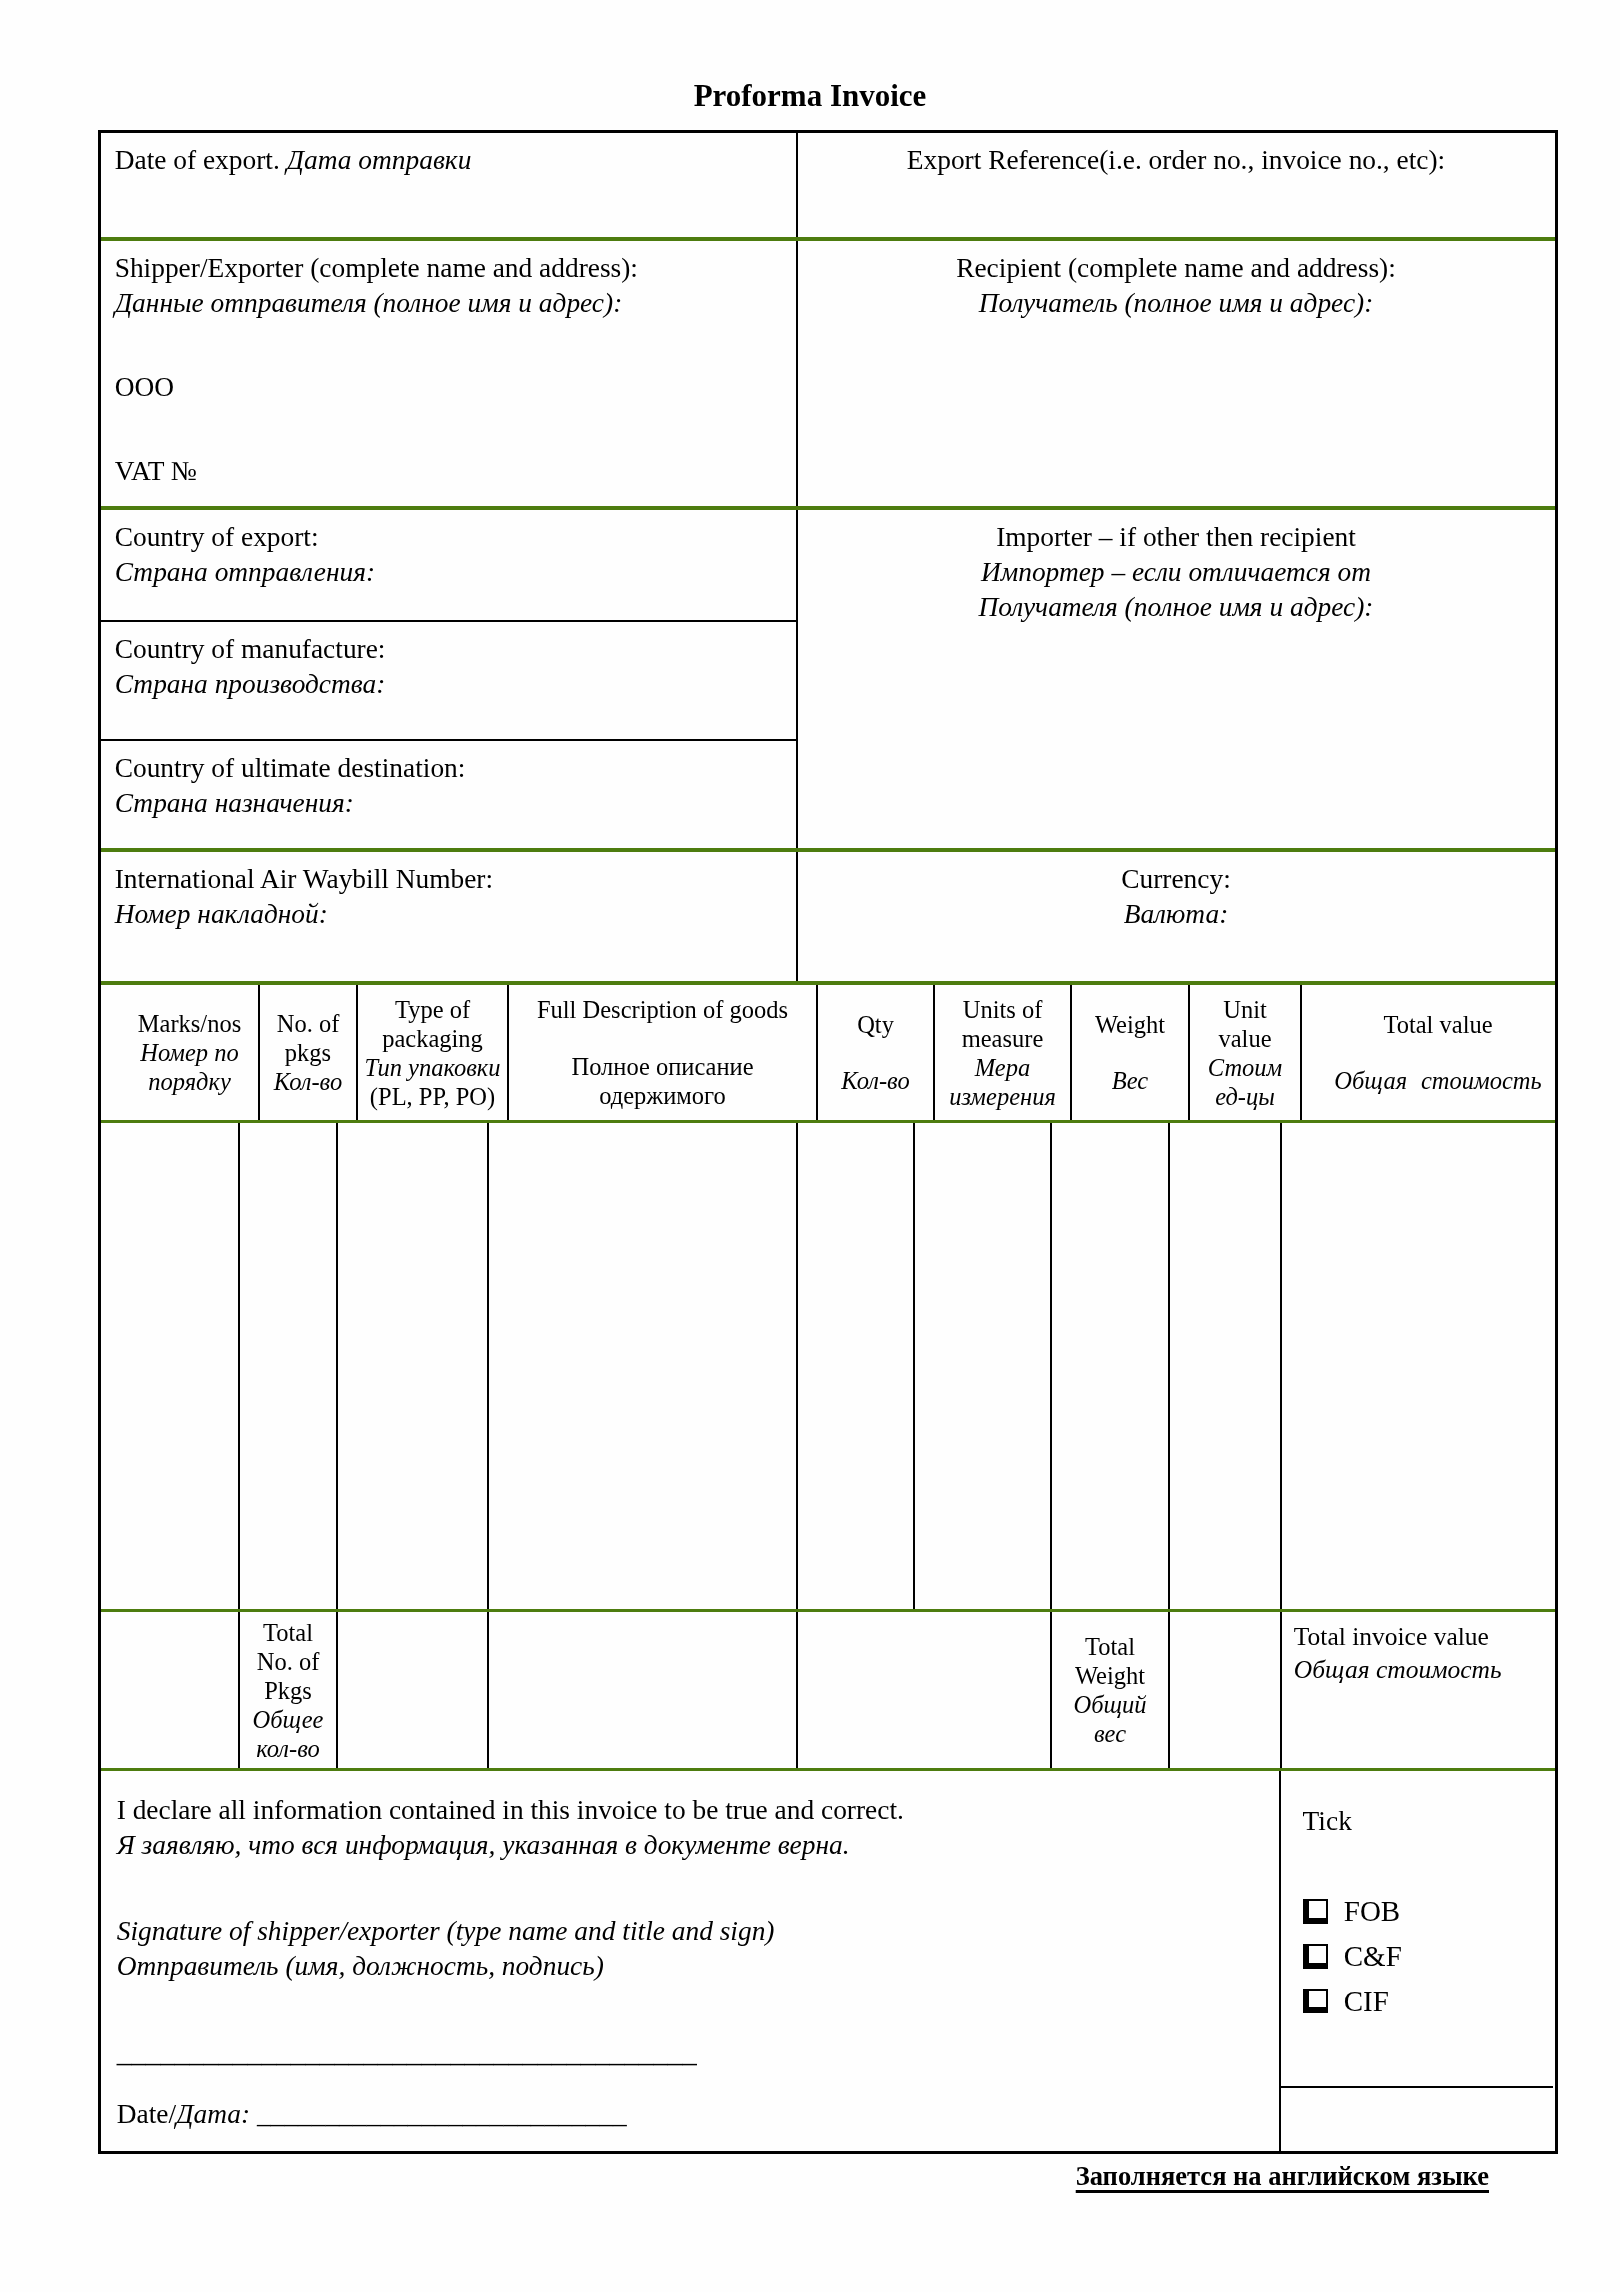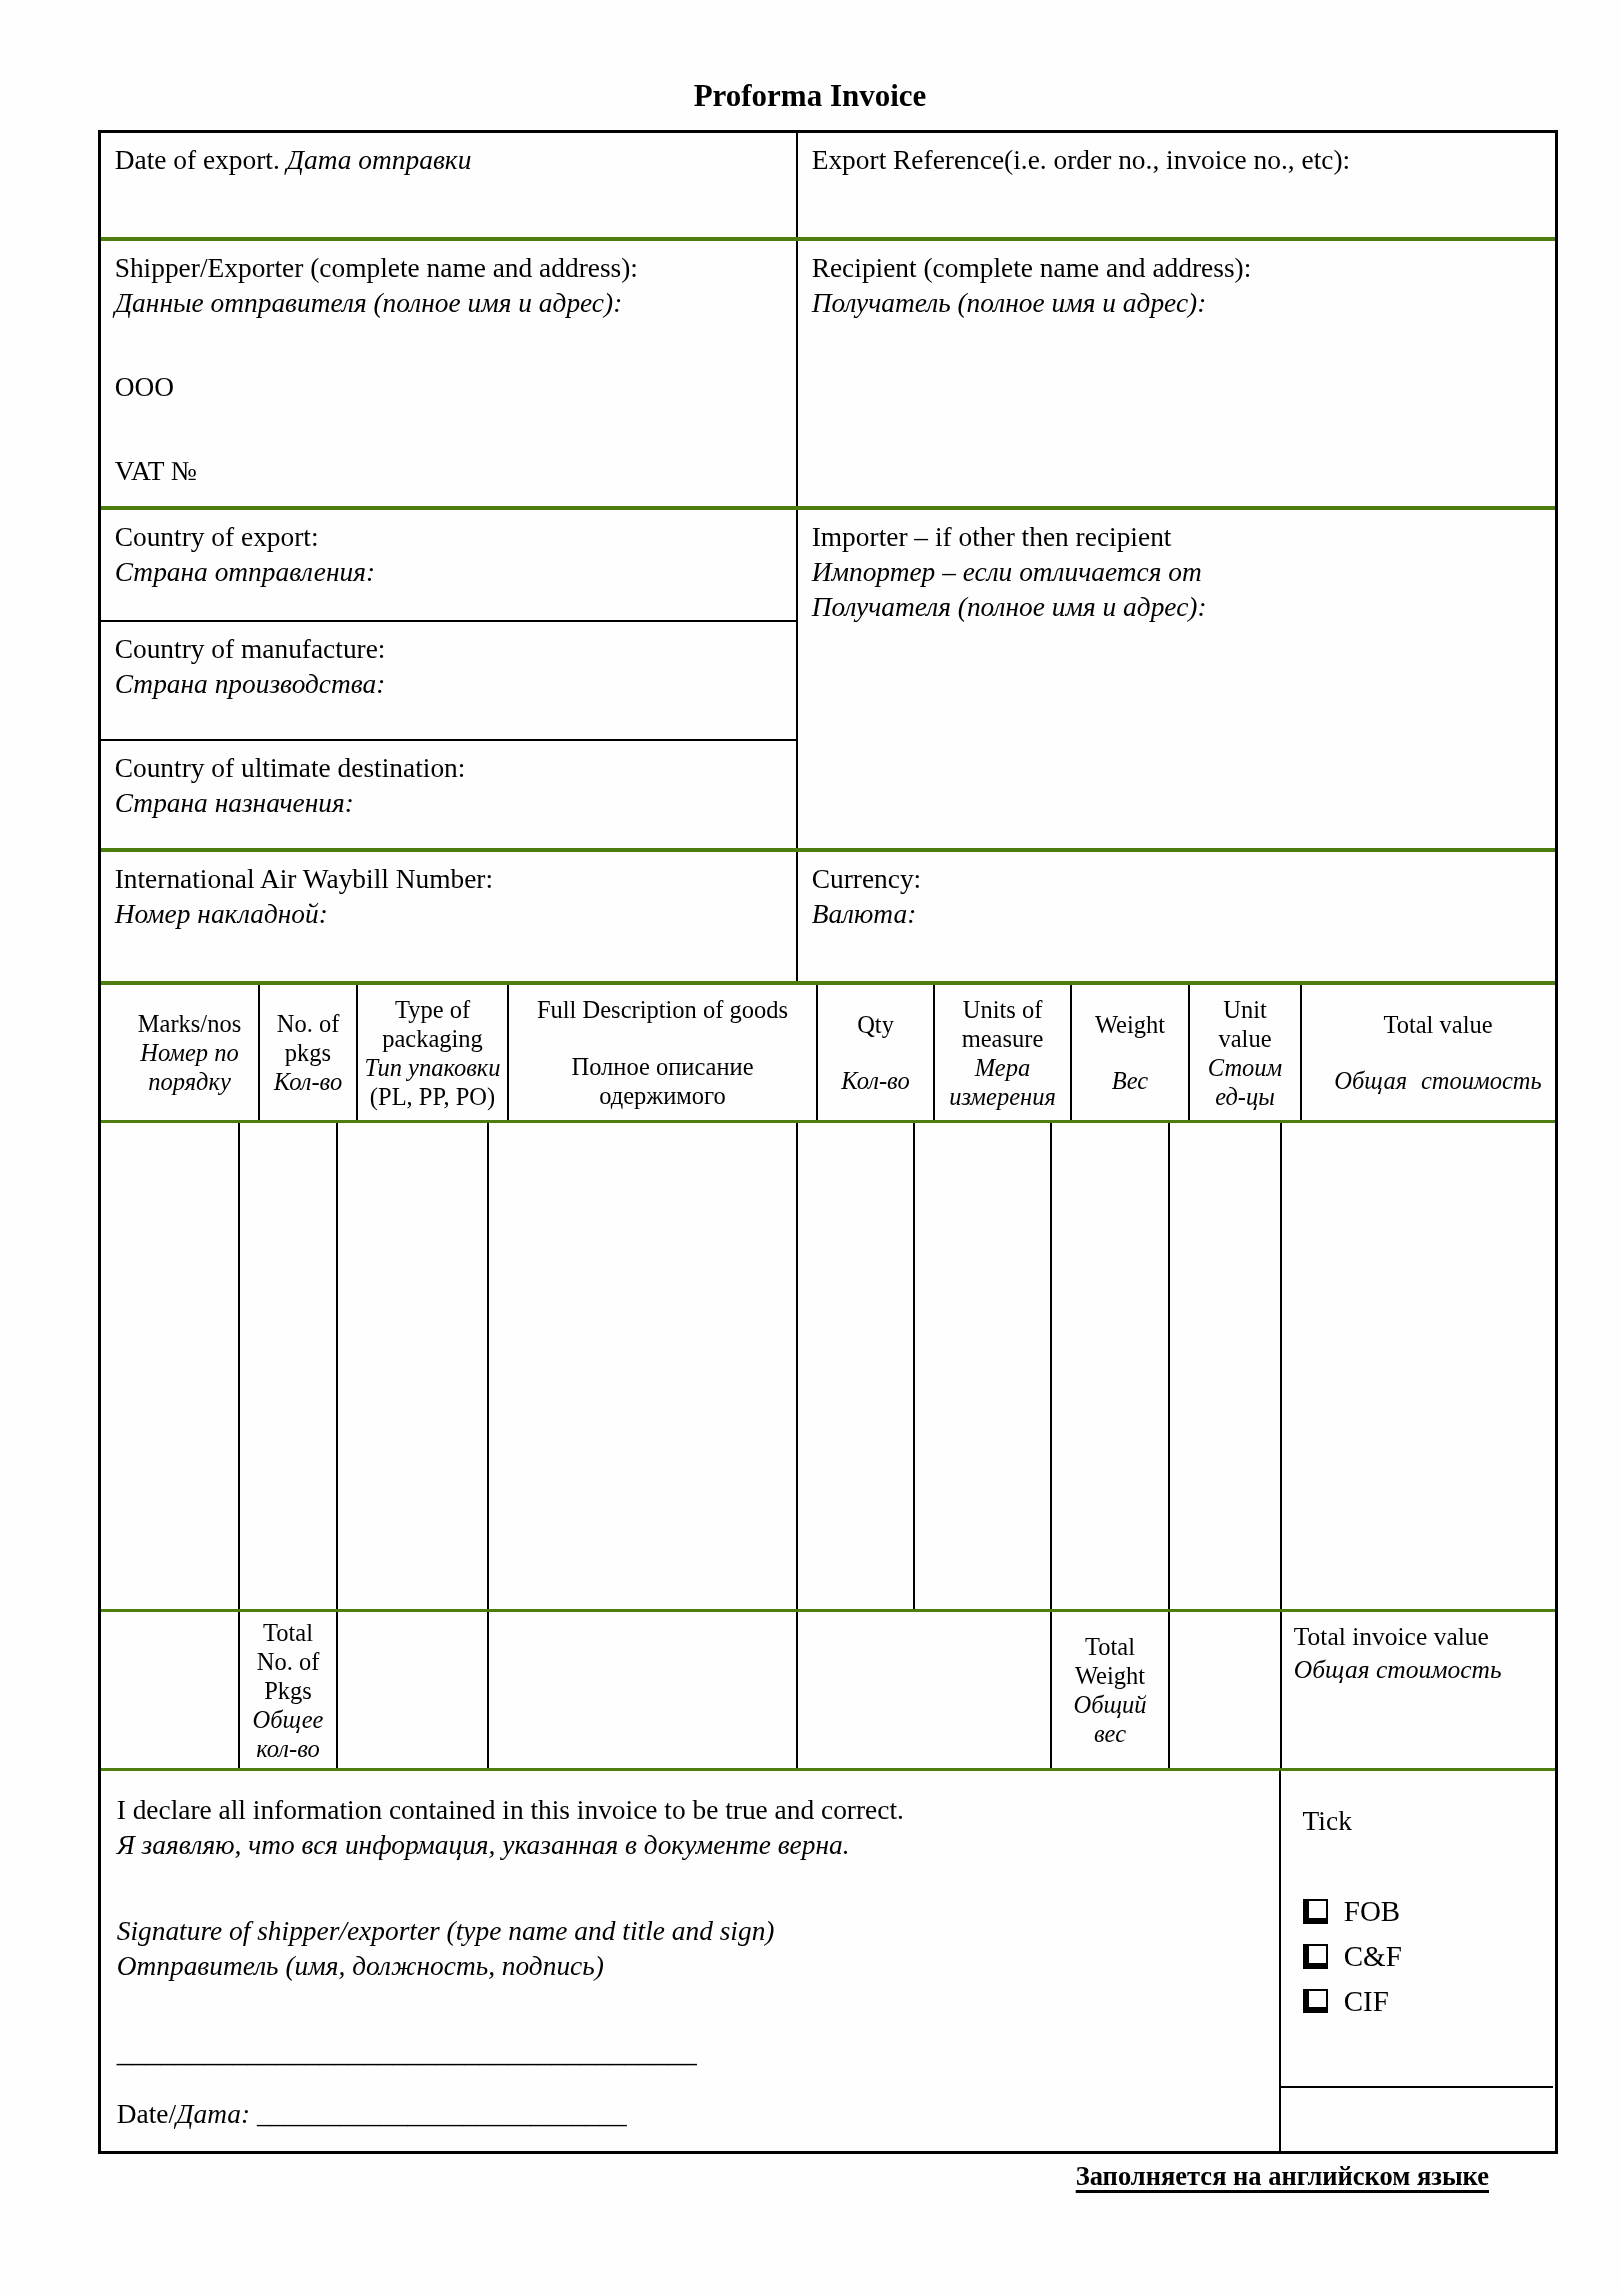--- a/index.html
+++ b/index.html
@@ -32,21 +32,21 @@
   .row.last { border-bottom: none; flex: 1; }
   .cell {
     border-right: 2px solid #000;
     padding: 9.8px 13.7px;
     overflow: hidden;
     flex: none;
   }
   .cell.last { border-right: none; }
   
   .w-left  { width: 697px; }
-  .w-right { width: 756px; }
+  .w-right { width: 756px; text-align: center; }
   
   .c1 { width: 139px; } .c2 { width: 98px; } .c3 { width: 151px; }
   .c4 { width: 309px; } .c5 { width: 117px; } .c6 { width: 137px; }
   .c7 { width: 118px; } .c8 { width: 112px; } .c9 { width: 272px; }
   .c56 { width: 254px; } 
   .w-decl { width: 1180px; }
   
   .h-r1 { height: 108px; } .h-r2 { height: 269px; } .h-r3 { height: 342px; }
   .h-r4 { height: 133px; } .h-r5 { height: 138px; padding-left: 20px; } .h-r6 { height: 489px; }
   .h-r7 { height: 159px; }

